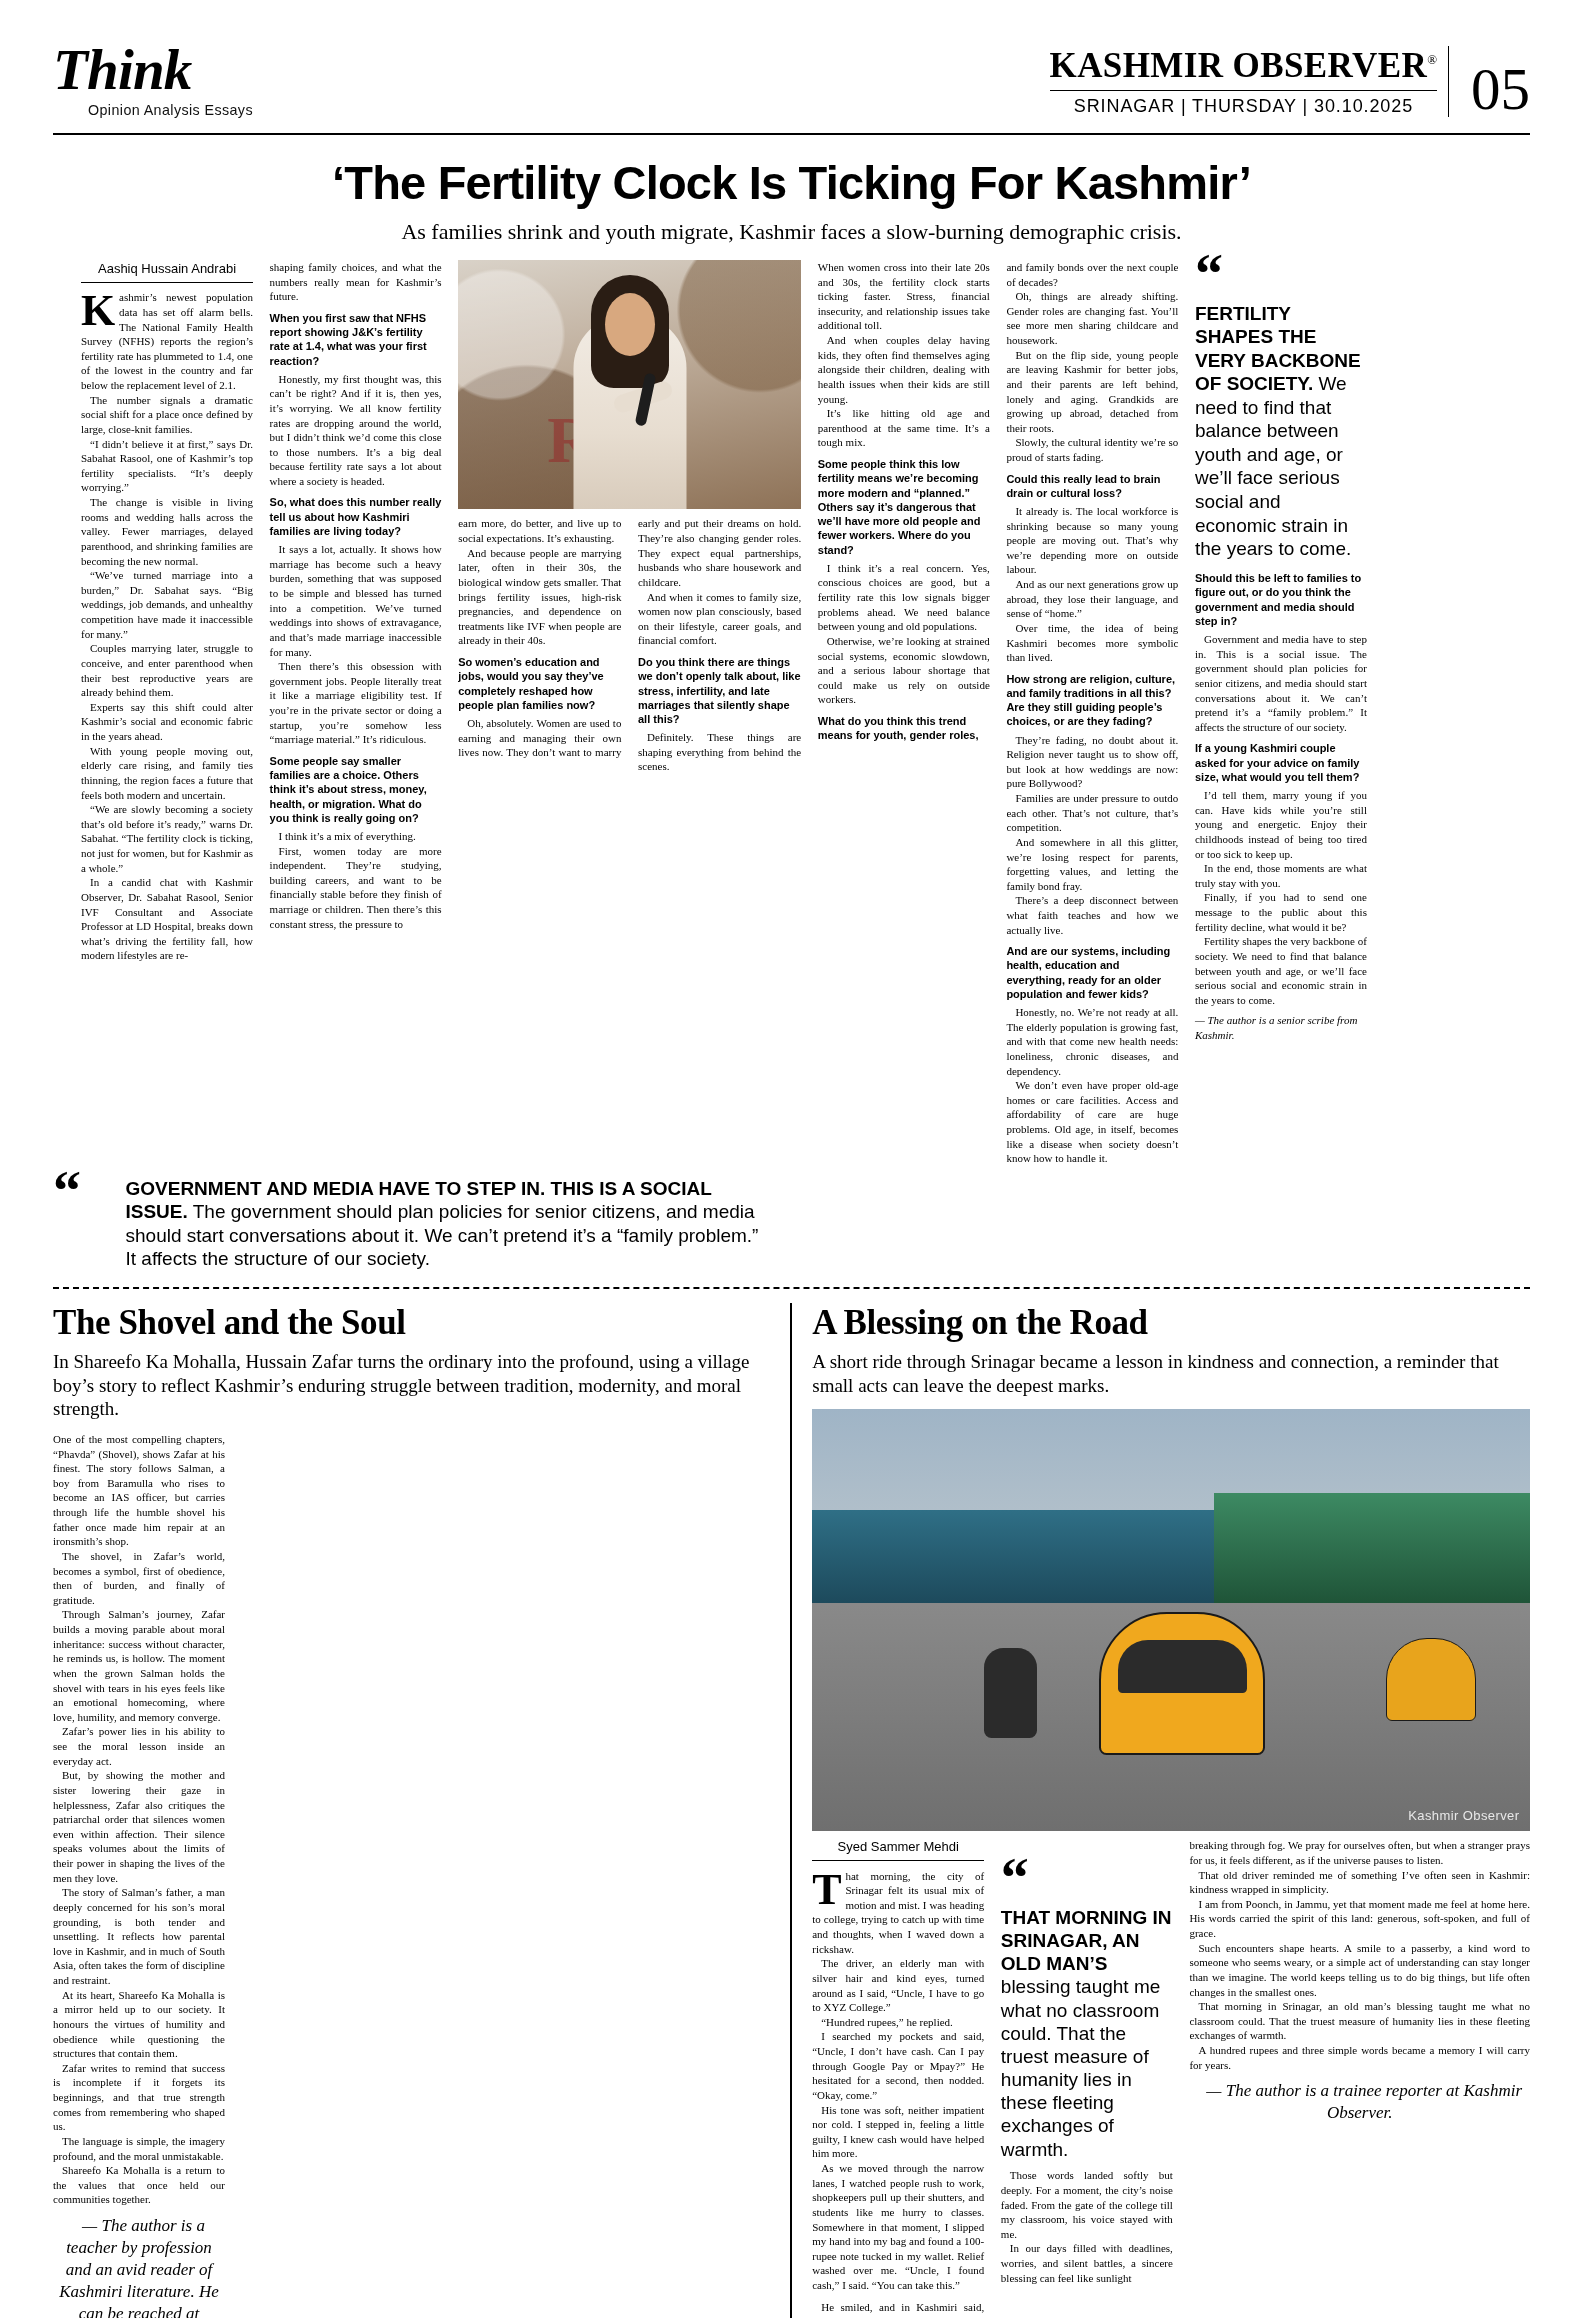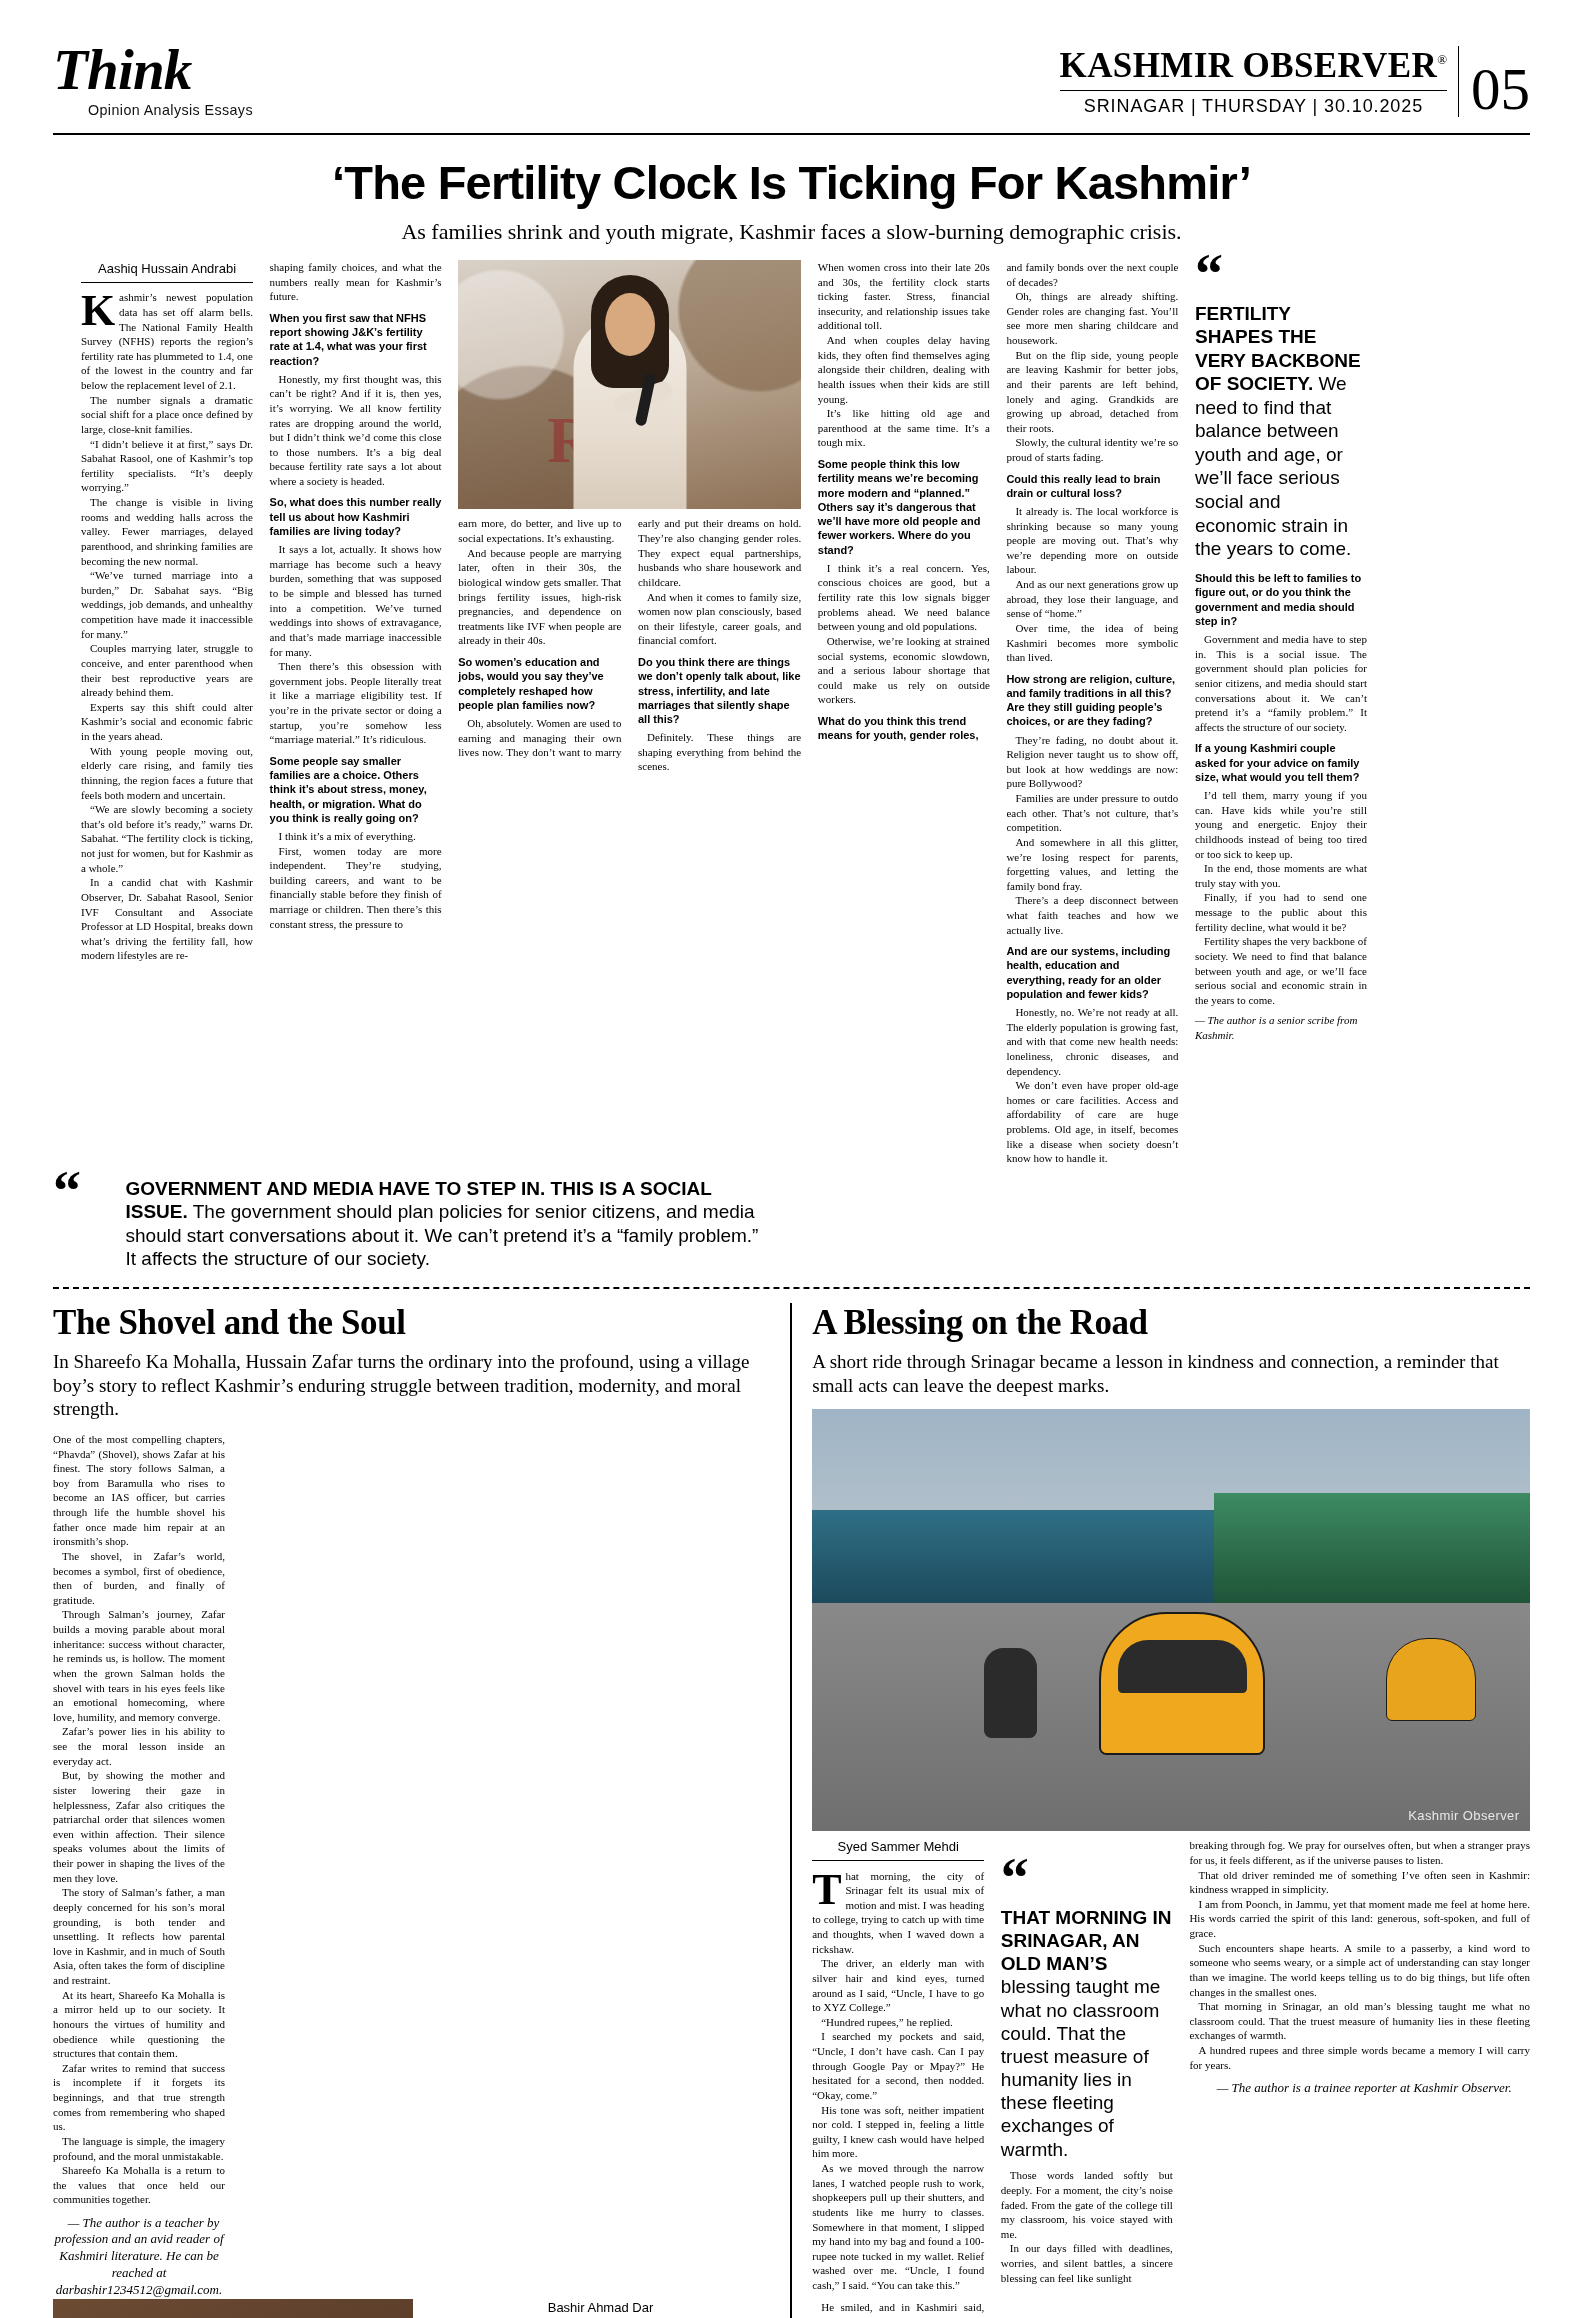--- a/index.html
+++ b/index.html
@@ -40,21 +40,21 @@
   }
   .ko-name sup { font-size:13px; vertical-align:super; font-weight:400;}
   .ko-date {
     font-family:"Liberation Sans", sans-serif;
     font-size:18px; letter-spacing:0.9px; margin-top:4.5px;
     border-top:1.5px solid #000; padding-top:4.5px;
   }
   .ko-pageno {
     font-family:"Liberation Serif", serif;
     font-size:59px; font-weight:400; line-height:0.95;
-    border-left:1.5px solid #000; padding-left:12px; display:flex; align-items:flex-end;
+    border-left:1.5px solid #000; padding-left:22px; display:flex; align-items:flex-end;
   }
   .rule-top { border-top:2.3px solid #000; margin-top:3px; }
 
   
   .headline {
     text-align:center;
     font-family:"Liberation Sans", sans-serif;
     font-weight:700;
     font-size:47px;
     letter-spacing:-0.8px;
@@ -224,21 +224,21 @@
     color:#e8e8e8; font-family:"Liberation Sans", sans-serif; font-size:13px;
     letter-spacing:0.4px;
   }
 
   .pull-small {
     font-family:"Liberation Sans", sans-serif;
     font-size:19px; line-height:1.22; text-indent:0; text-align:left;
   }
   .small-caption {
     font-family:"Liberation Serif", serif; font-style:italic;
-    font-size:13px; text-align:center; line-height:1.3; margin-top:7.5px;
+    font-size:17px; text-align:center; line-height:1.3; margin-top:7.5px;
   }
   .center-byline {
     text-align:center;
     font-family:"Liberation Sans", sans-serif;
     font-size:13px;
     border-bottom:0.8px solid #000;
     padding-bottom:4.5px; margin-bottom:7.5px;
   }
   .mt { margin-top:7.5px; }
 </style>

